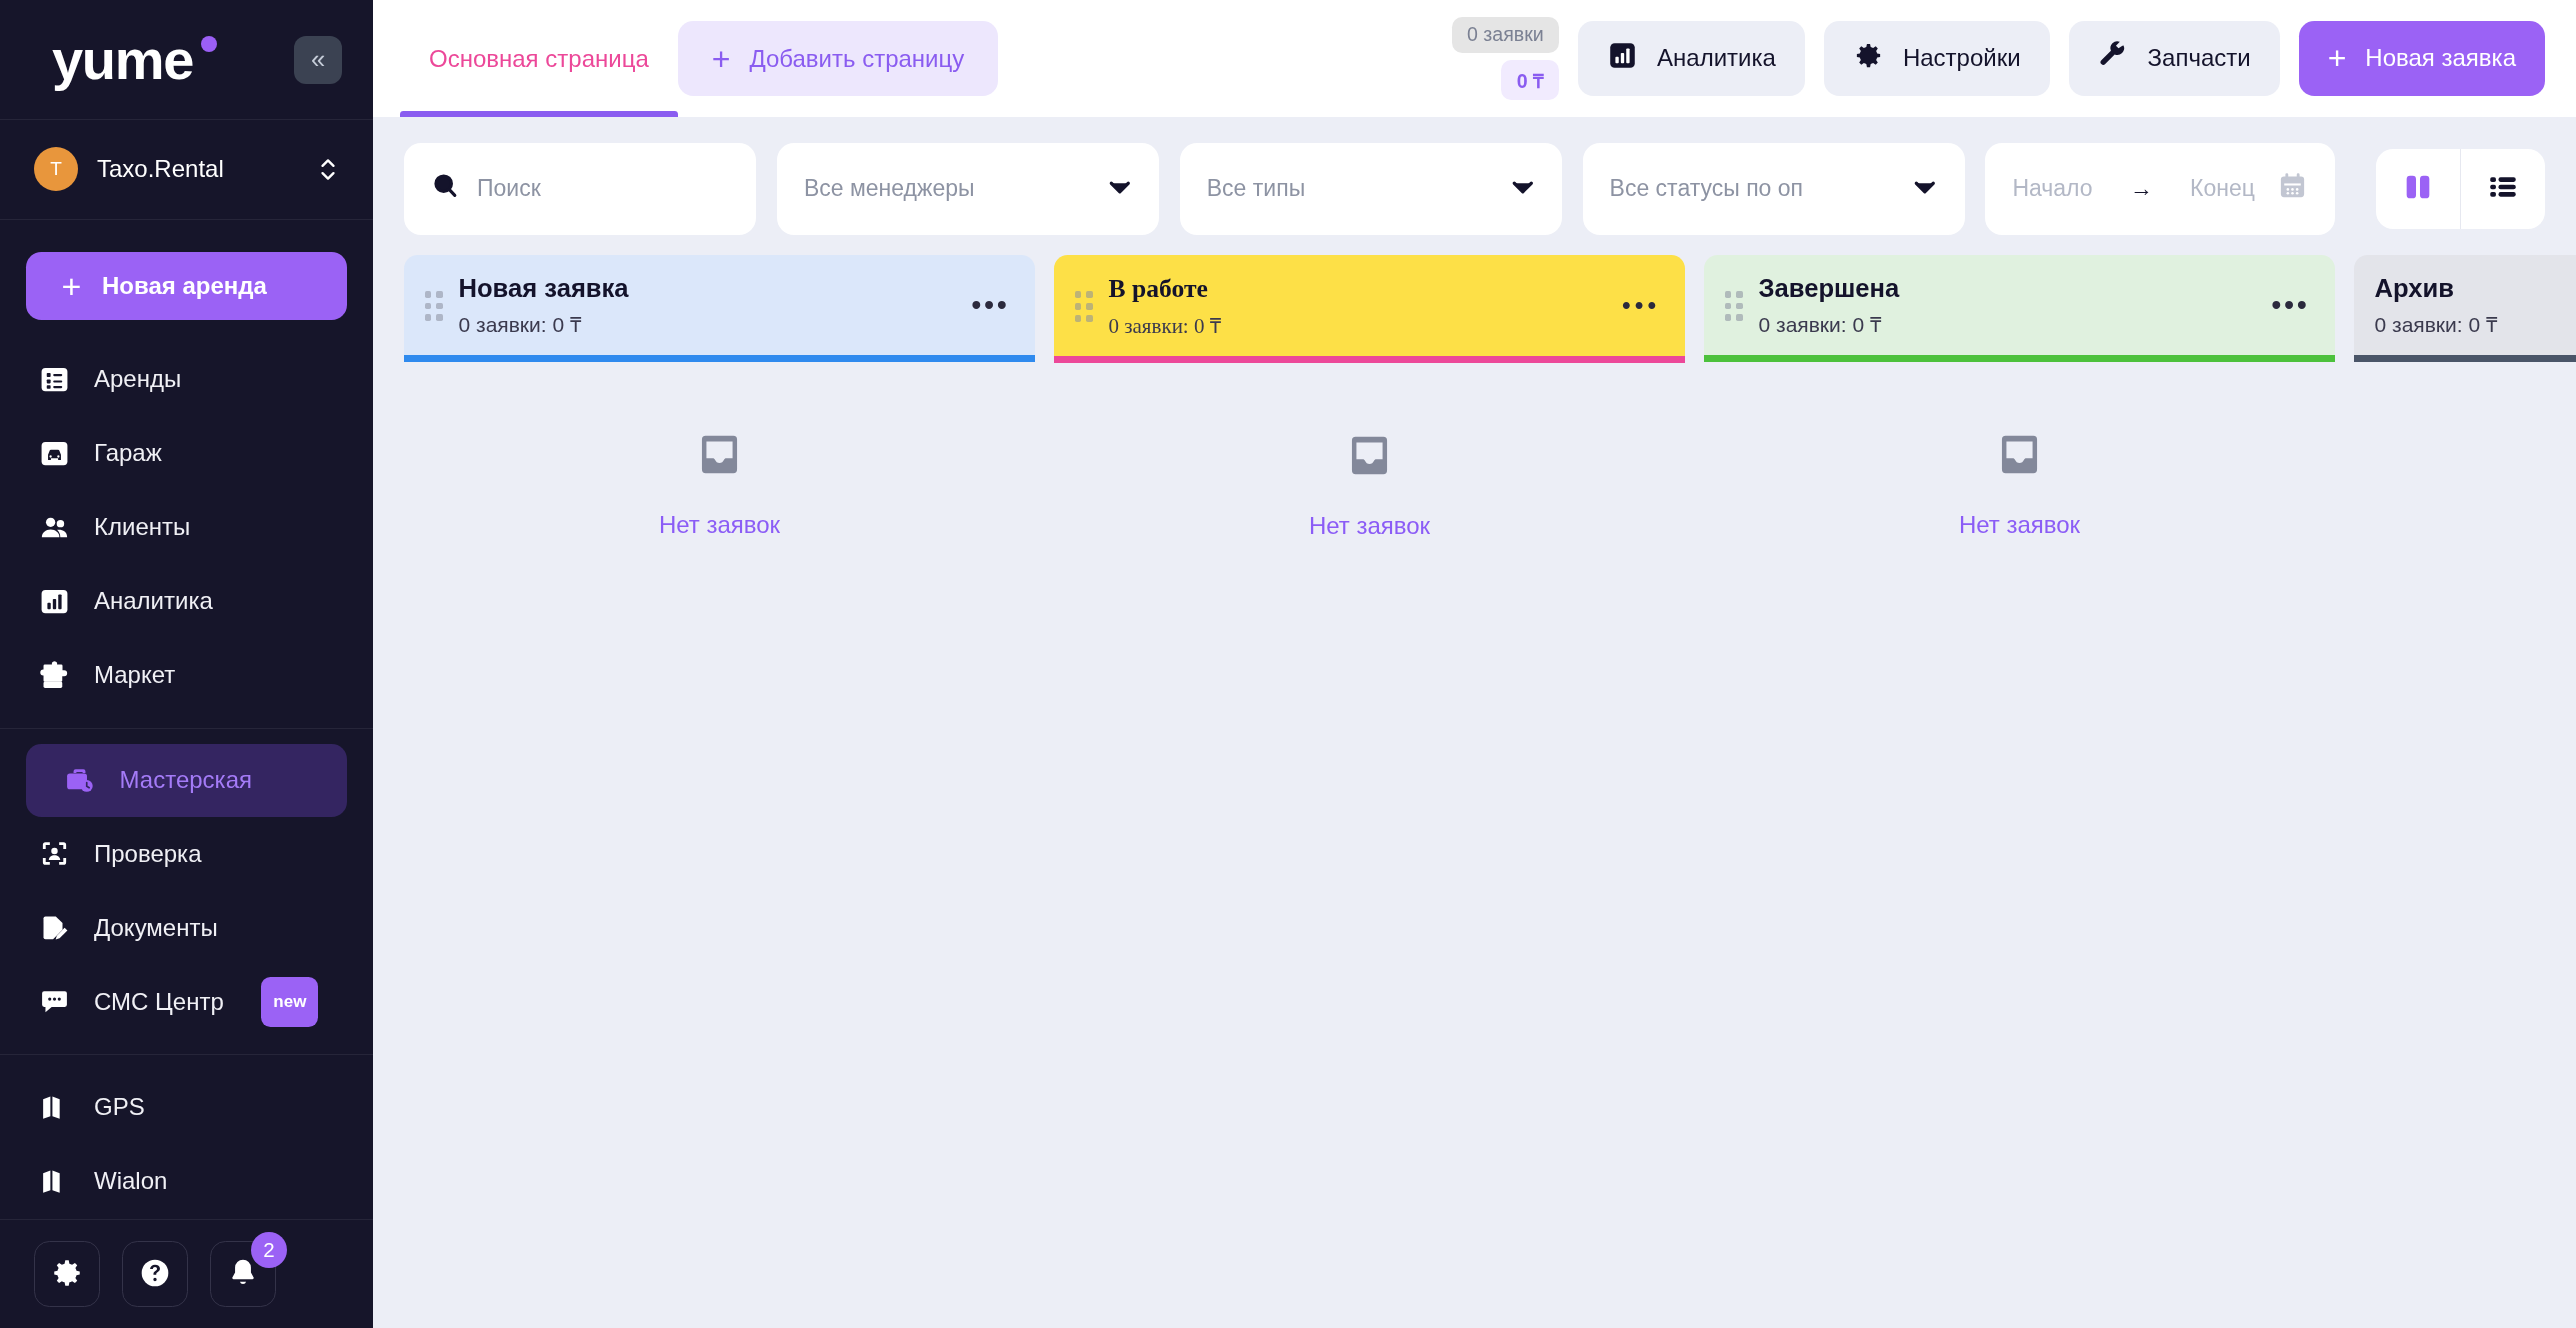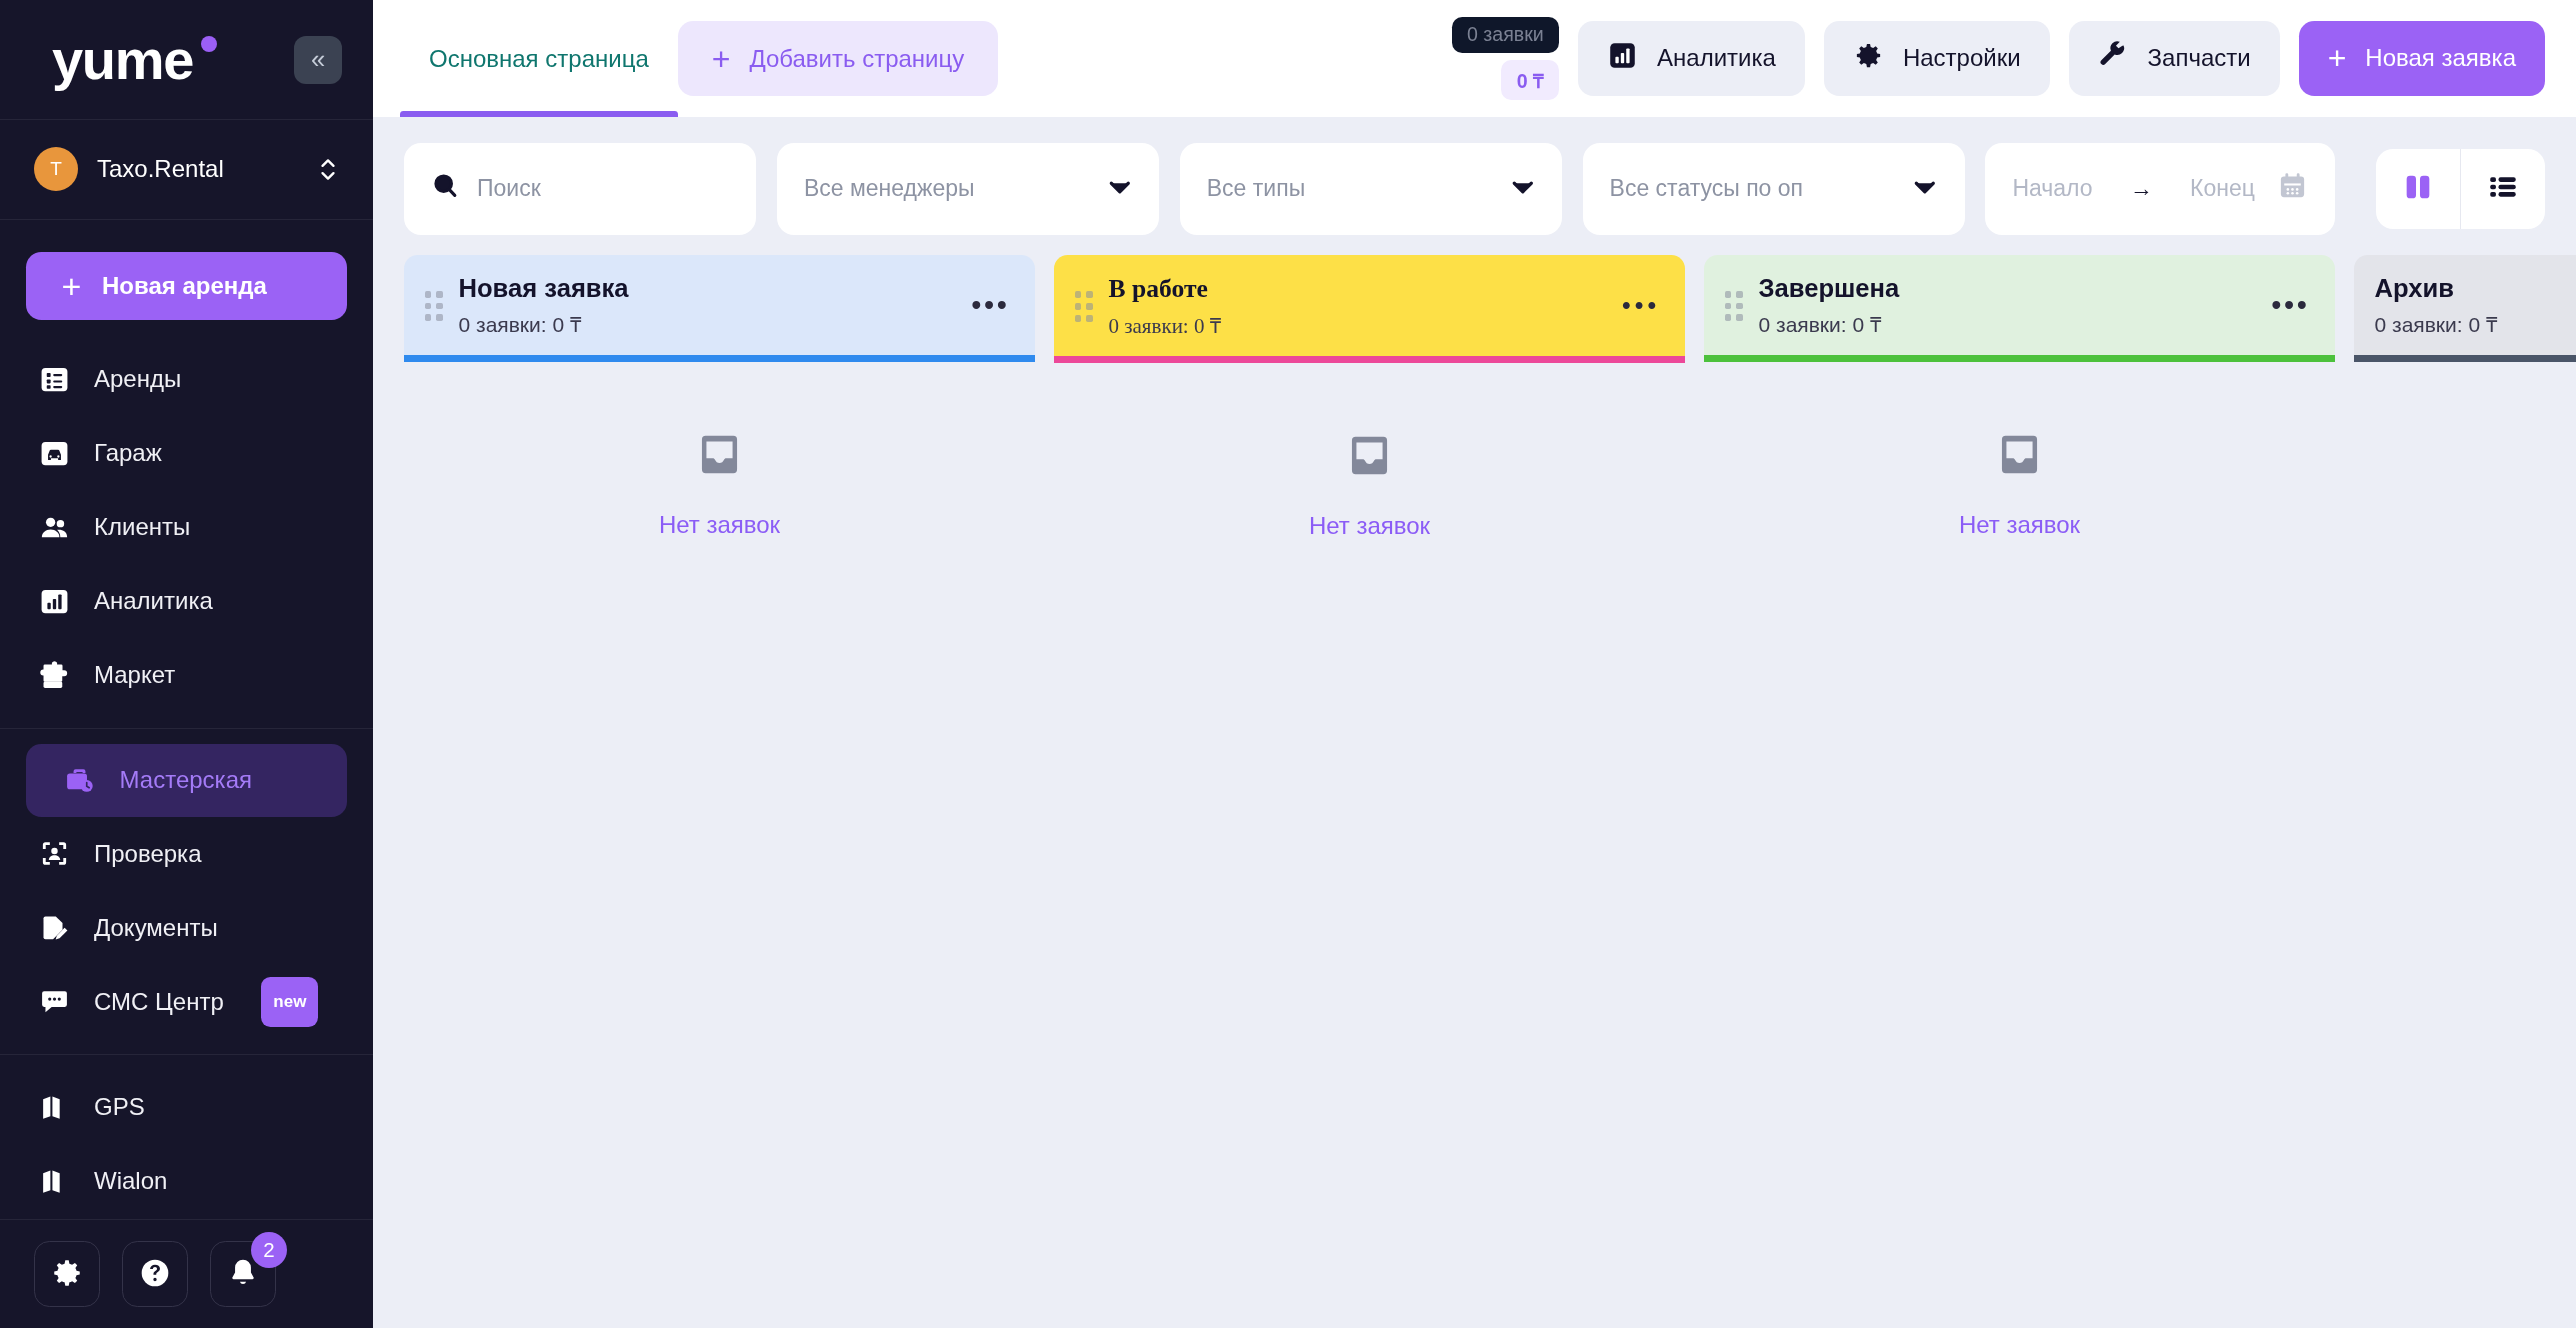--- a/index.html
+++ b/index.html
@@ -116,40 +116,40 @@
   .main { flex: 1 1 auto; display: flex; flex-direction: column; min-width: 0; background: #eceef6; }
 
   .topbar {
     height: 117px; background: #ffffff; display: flex;
     align-items: center; padding: 0 31px 0 27px; gap: 0;
     flex: 0 0 117px;
   }
   .tabs { display: flex; align-items: stretch; height: 117px; gap: 20.5px; }
   .tab {
     display: flex; align-items: center; padding: 0 29px;
-    font-size: 24px; color: #0f766e; position: relative;
+    font-size: 24px; color: #ec4899; position: relative;
     cursor: pointer;
   }
   .tab.active::after {
     content: ""; position: absolute; left: 0; right: 0; bottom: 0;
     height: 6px; background: #8a5cf0; border-radius: 3.4px 3.4px 0 0;
   }
   .add-page-btn {
     display: flex; align-items: center; gap: 19px;
     background: #ede7fd; color: #8a5cf0; font-size: 24px;
     border-radius: 15.3px; padding: 0 34px; height: 75px;
     align-self: center; cursor: pointer;
   }
   .add-page-btn .plus { font-size: 32px; font-weight: 300; line-height: 1; }
 
   .top-spacer { flex: 1 1 auto; }
   .top-right { display: flex; align-items: center; gap: 19px; }
   .stat-stack { display: flex; flex-direction: column; align-items: flex-end; gap: 6.8px; }
   .stat-chip {
-    background: #0f172a; color: #7b8193; font-size: 19.6px;
+    background: #e5e5e5; color: #7b8193; font-size: 19.6px;
     border-radius: 10.2px; padding: 6.8px 15.3px;
   }
   .stat-chip.money { background: #f1ebfe; color: #8a5cf0; font-weight: 700; }
   .tb-btn {
     display: flex; align-items: center; gap: 19px;
     background: #eceef6; color: #14132b; font-size: 24px;
     border-radius: 15.3px; padding: 0 29px; height: 75px; cursor: pointer;
   }
   .tb-btn svg { width: 31px; height: 31px; fill: #14132b; }
   .tb-btn.primary { background: #9b62f5; color: #fff; }

